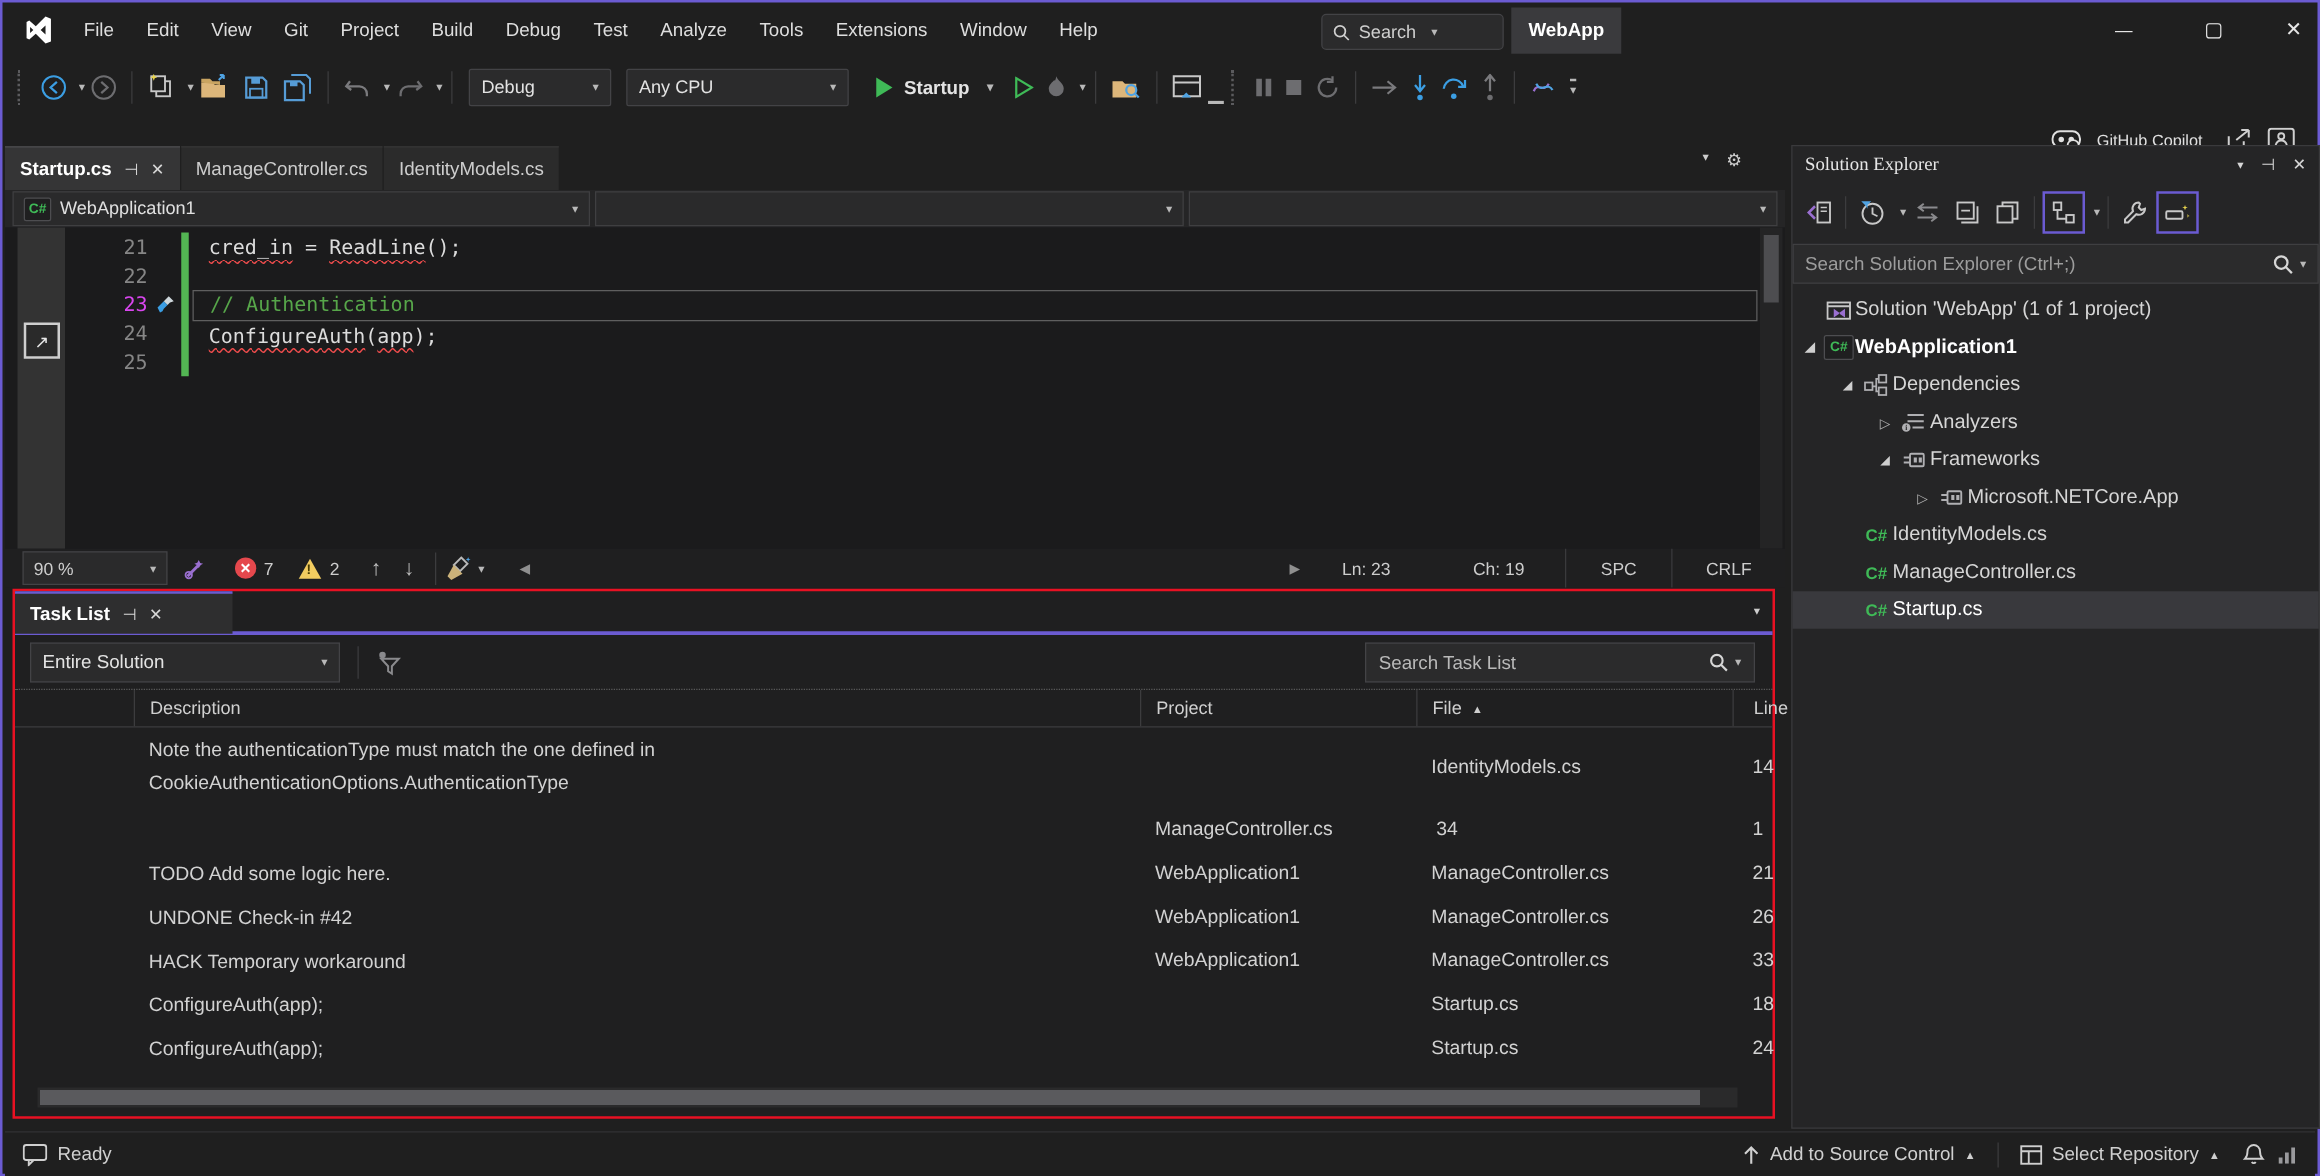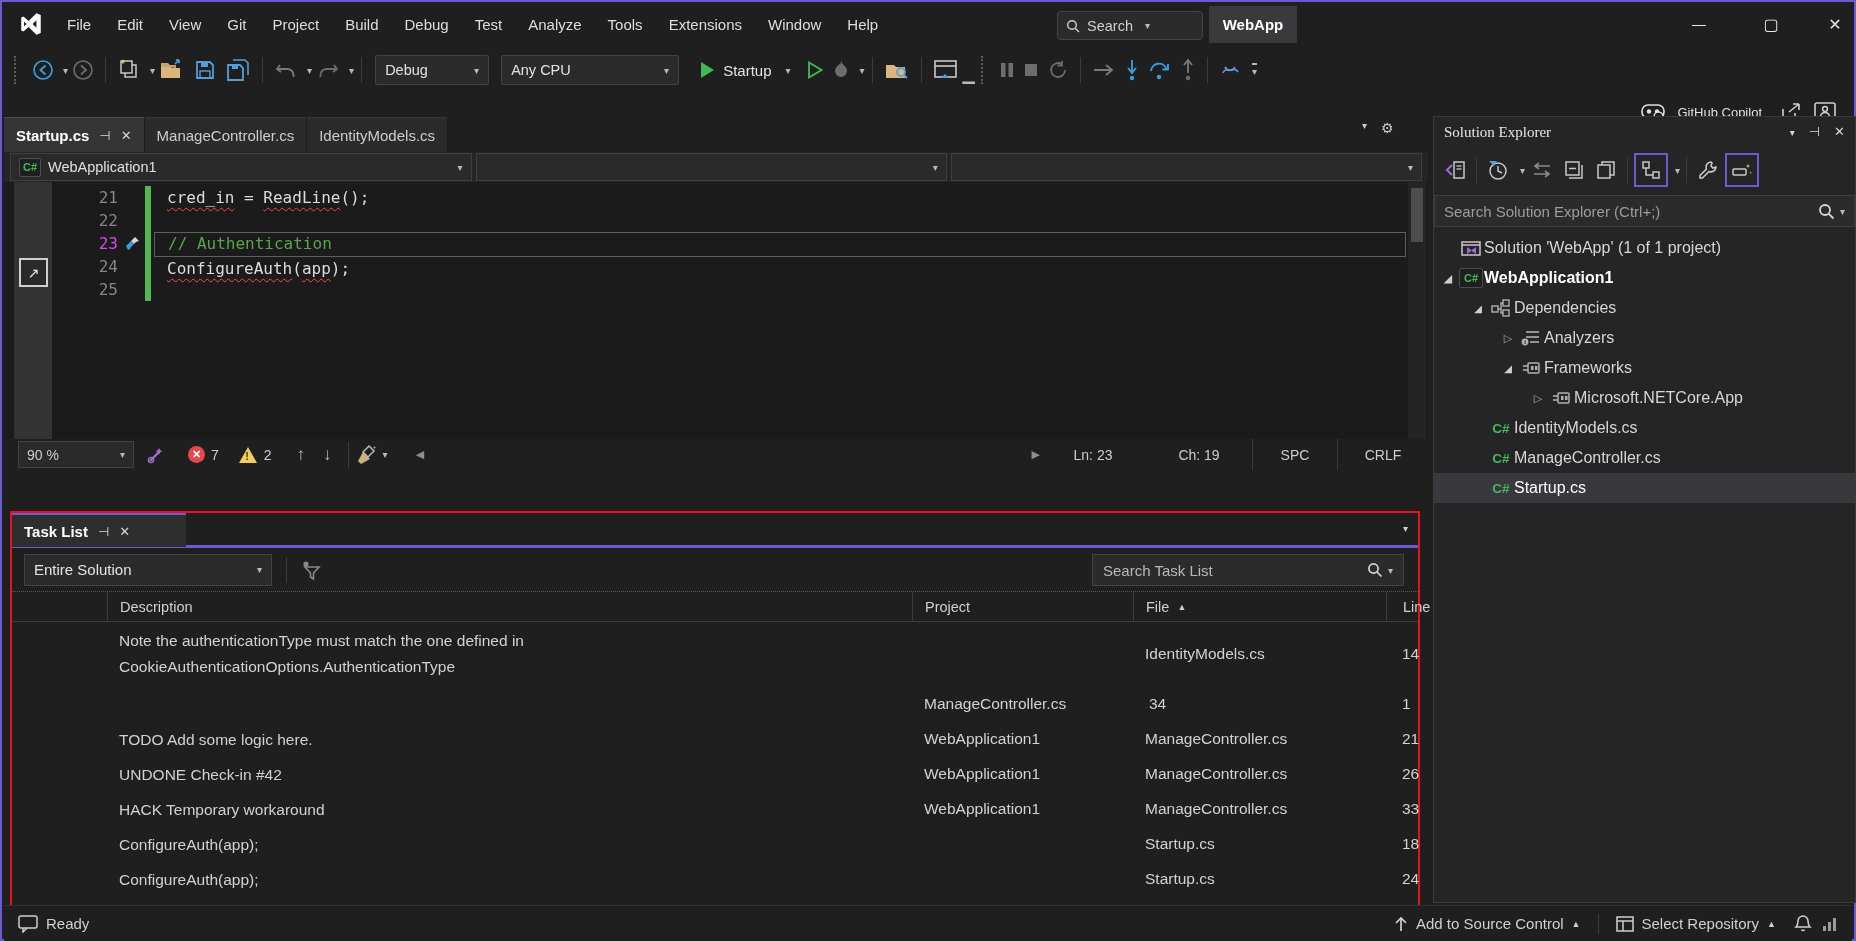--- a/index.html
+++ b/index.html
@@ -19,21 +19,21 @@
   .menu-item{padding:0 13px;font-size:15px;color:#dedede;height:40px;display:flex;align-items:center;}
   .tsearch{position:absolute;left:1053px;top:7px;width:128px;height:27px;background:#2b2b2c;
            border:1px solid #434346;border-radius:4px;display:flex;align-items:center;padding:0 8px;color:#cfcfcf;font-size:14.5px;gap:7px;}
   .badge{position:absolute;left:1205px;top:2px;width:88px;height:37px;background:#3a3a3d;color:#fff;
          font-size:15px;font-weight:700;display:flex;align-items:center;justify-content:center;}
   .wbtn{position:absolute;top:0;width:46px;height:40px;display:flex;align-items:center;justify-content:center;color:#e6e6e6;font-size:16px;}
 
   
   .toolbar{left:2px;top:42px;right:2px;height:52px;background:#1f1f1f;display:flex;align-items:center;padding-left:8px;}
   .grip{width:4px;height:28px;border-left:2px dotted #5b5b5e;margin:0 8px 0 2px;flex:none;}
-  .tbtn{height:32px;display:flex;align-items:center;justify-content:center;padding:0 4px;flex:none;}
+  .tbtn{height:32px;display:flex;align-items:center;justify-content:center;padding:0 4px;flex:none;font-weight:bold;}
   .combo{height:28px;background:#2b2b2c;border:1px solid #434346;border-radius:2px;
          display:flex;align-items:center;padding:0 9px;font-size:14.5px;color:#e3e3e3;flex:none;}
   .combo .caret{margin-left:auto;padding-left:12px;}
   .copilot{position:absolute;right:16px;top:44px;height:48px;display:flex;align-items:center;gap:10px;font-size:13px;color:#e0e0e0;}
 
   
   .tabstrip{left:2px;top:114px;width:1424px;height:36px;display:flex;align-items:flex-end;background:#1f1f1f;}
   .tab{height:34px;display:flex;align-items:center;padding:0 12px;font-size:15px;background:#2b2b2b;
        color:#cdcdcd;margin-right:1px;border-top:1px solid #373737;}
   .tab.active{background:#353536;color:#ffffff;font-weight:700;border-top:1px solid #4e4e50;}
@@ -68,21 +68,21 @@
   .zoombox .caret{margin-left:auto;}
   .errcircle{width:17px;height:17px;border-radius:50%;background:#e5484d;color:#fff;font-size:11px;font-weight:700;
              display:flex;align-items:center;justify-content:center;}
   .warntri{width:0;height:0;border-left:9px solid transparent;border-right:9px solid transparent;border-bottom:16px solid #f2cc60;position:relative;}
   .warntri span{position:absolute;left:-2.5px;top:3px;color:#4a3c00;font-size:11px;font-weight:700;}
   .navarrow{font-size:17px;color:#bcbcbc;padding:0 9px;}
   .edcell{height:31px;display:flex;align-items:center;padding:0 14px;border-left:1px solid #3a3a3c;}
   .scrollarrow{color:#8f8f8f;font-size:11px;}
 
   
-  .tasklist{left:8px;top:469px;width:1410px;height:424px;border:2px solid #e81123;background:#1f1f20;margin-top:40px;}
+  .tasklist{left:8px;top:469px;width:1410px;height:424px;border:2px solid #e81123;background:#1f1f20;}
   .tl-tabrow{position:relative;height:32px;display:flex;}
   .tl-tab{width:150px;height:32px;background:#2e2e2f;border-top:2px solid #6b5bd2;display:flex;align-items:center;
           padding:0 12px;font-size:15px;font-weight:700;color:#fff;}
   .tl-tab .ticon{margin-left:10px;font-weight:400;color:#d6d6d6;font-size:13px;}
   .tl-menu-caret{position:absolute;right:10px;top:10px;color:#cdcdcd;font-size:10px;}
   .tl-accent{height:3px;background:#6b5bd2;}
   .tl-filterrow{height:43px;display:flex;align-items:center;padding:0 12px;position:relative;}
   .tl-scope{width:228px;height:30px;background:#2b2b2c;border:1px solid #434346;display:flex;align-items:center;
             padding:0 9px;font-size:15px;color:#e3e3e3;}
   .tl-scope .caret{margin-left:auto;}

